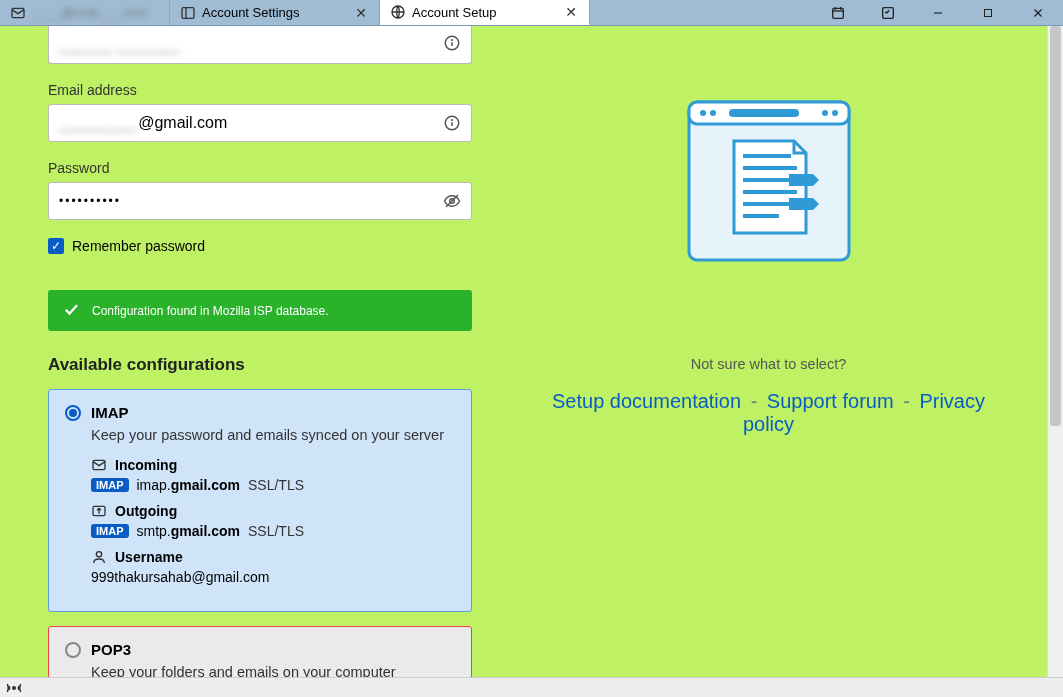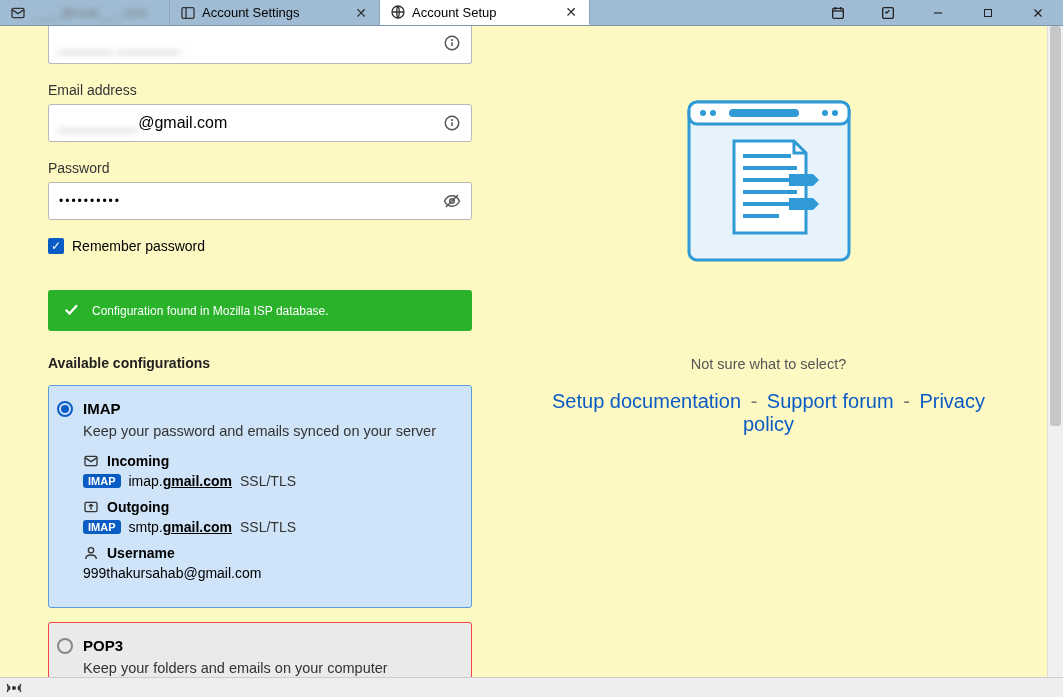--- a/index.html
+++ b/index.html
@@ -7,55 +7,55 @@
 
 .titlebar { height: 26px; background: #a0bcd4; display: flex; align-items: stretch; border-bottom: 1px solid #7a96b0; }
 .tab { display: flex; align-items: center; padding: 0 10px; font-size: 13px; border-right: 1px solid #8aa4bd; gap: 6px; background: #a0bcd4; position: relative; min-width: 170px; }
 .tab.active { background: #fff; border-bottom: 1px solid #fff; }
 .tab .tab-close { margin-left: auto; width: 16px; height: 16px; display: flex; align-items: center; justify-content: center; cursor: pointer; font-size: 14px; color: #333; }
 .tab-icon { width: 16px; height: 16px; display: inline-flex; align-items: center; justify-content: center; color: #333; }
 .titlebar-right { margin-left: auto; display: flex; align-items: center; }
 .win-btn { width: 50px; height: 26px; display: flex; align-items: center; justify-content: center; font-size: 14px; color: #222; }
 .blurred { filter: blur(3px); color: #777; }
 
-.content-wrap { display: flex; height: calc(100% - 26px - 20px); background: #fef9c3; position: relative; }
+.content-wrap { display: flex; height: calc(100% - 26px - 20px); background: #bef264; position: relative; }
 .scroll-area { flex: 1; overflow: hidden; display: flex; }
 .left-col { width: 490px; padding: 0 0 20px 48px; }
 .right-col { flex: 1; padding: 30px 40px 0 40px; text-align: center; color: #444; }
 .truncated-input { height: 38px; border: 1px solid #b8b8b8; border-top: none; border-radius: 0 0 3px 3px; width: 424px; display: flex; align-items: center; padding: 0 10px; background: #fff; }
 .truncated-input .info-icn { margin-left: auto; color: #555; }
 
 .label { font-size: 14px; color: #333; margin-top: 18px; display: block; }
 .text-input { height: 38px; border: 1px solid #b8b8b8; border-radius: 3px; width: 424px; display: flex; align-items: center; padding: 0 10px; background: #fff; margin-top: 6px; }
 .text-input input { border: none; outline: none; flex: 1; font-size: 14px; background: transparent; }
 .text-input .end-icn { color: #555; width: 18px; height: 18px; display: flex; align-items: center; justify-content: center; }
 
 .chk-row { display: flex; align-items: center; gap: 8px; margin-top: 18px; font-size: 14px; }
 .chk { width: 16px; height: 16px; background: #0a5cc5; border-radius: 2px; display: inline-flex; align-items: center; justify-content: center; color: #fff; font-size: 12px; }
 
 .banner { margin-top: 36px; width: 424px; background: #2bb22b; color: #fff; border-radius: 3px; padding: 10px 14px; display: flex; align-items: center; gap: 12px; font-size: 12px; }
 
-.section-h { font-weight: 600; font-size: 14px; margin-top: 24px; color: #222; }
-
-.config-card { width: 424px; border-radius: 3px; margin-top: 14px; padding: 14px 16px 16px 8px; }
+.section-h { font-weight: 600; font-size: 17px; margin-top: 24px; color: #222; }
+
+.config-card { width: 424px; border-radius: 3px; margin-top: 14px; padding: 14px 16px 16px 16px; }
 .config-card.imap { background: #cfe4f8; border: 1px solid #5a9ee0; }
 .config-card.pop { background: #eaeaea; border: 1px solid #ef4444; }
 .card-head { display: flex; align-items: center; gap: 10px; }
 .radio { width: 16px; height: 16px; border-radius: 50%; border: 2px solid #888; display: inline-block; position: relative; }
 .radio.checked { border-color: #0a5cc5; }
 .radio.checked::after { content: ""; position: absolute; inset: 2px; background: #0a5cc5; border-radius: 50%; }
 .card-title { font-weight: 600; font-size: 15px; }
 .card-sub { font-size: 14.5px; color: #333; margin: 6px 0 0 26px; }
 
 .srv-block { margin: 14px 0 0 26px; font-size: 14px; }
 .srv-row { display: flex; align-items: center; gap: 8px; }
 .srv-label { font-weight: 600; }
 .srv-detail { margin: 4px 0 10px 0; display: flex; align-items: center; gap: 8px; }
 .proto-badge { background: #0a5cc5; color: #fff; font-size: 11px; font-weight: 700; padding: 1px 5px; border-radius: 3px; }
-.srv-host b { font-weight: 700; text-decoration: underline; }
+.srv-host b { font-weight: 700; }
 .srv-enc { color: #333; }
 .srv-icn { width: 16px; height: 16px; color: #333; }
 
 .illus { width: 180px; height: 170px; margin: 40px auto 0 auto; }
 .help-q { font-size: 14.5px; color: #555; margin-top: 90px; }
 .help-links { margin-top: 18px; font-size: 20px; }
 .help-links a { color: #0a5cc5; text-decoration: none; }
 .help-links .sep { color: #777; margin: 0 4px; }
 
 .vscroll { width: 16px; background: #f0f0f0; border-left: 1px solid #ddd; position: relative; }

